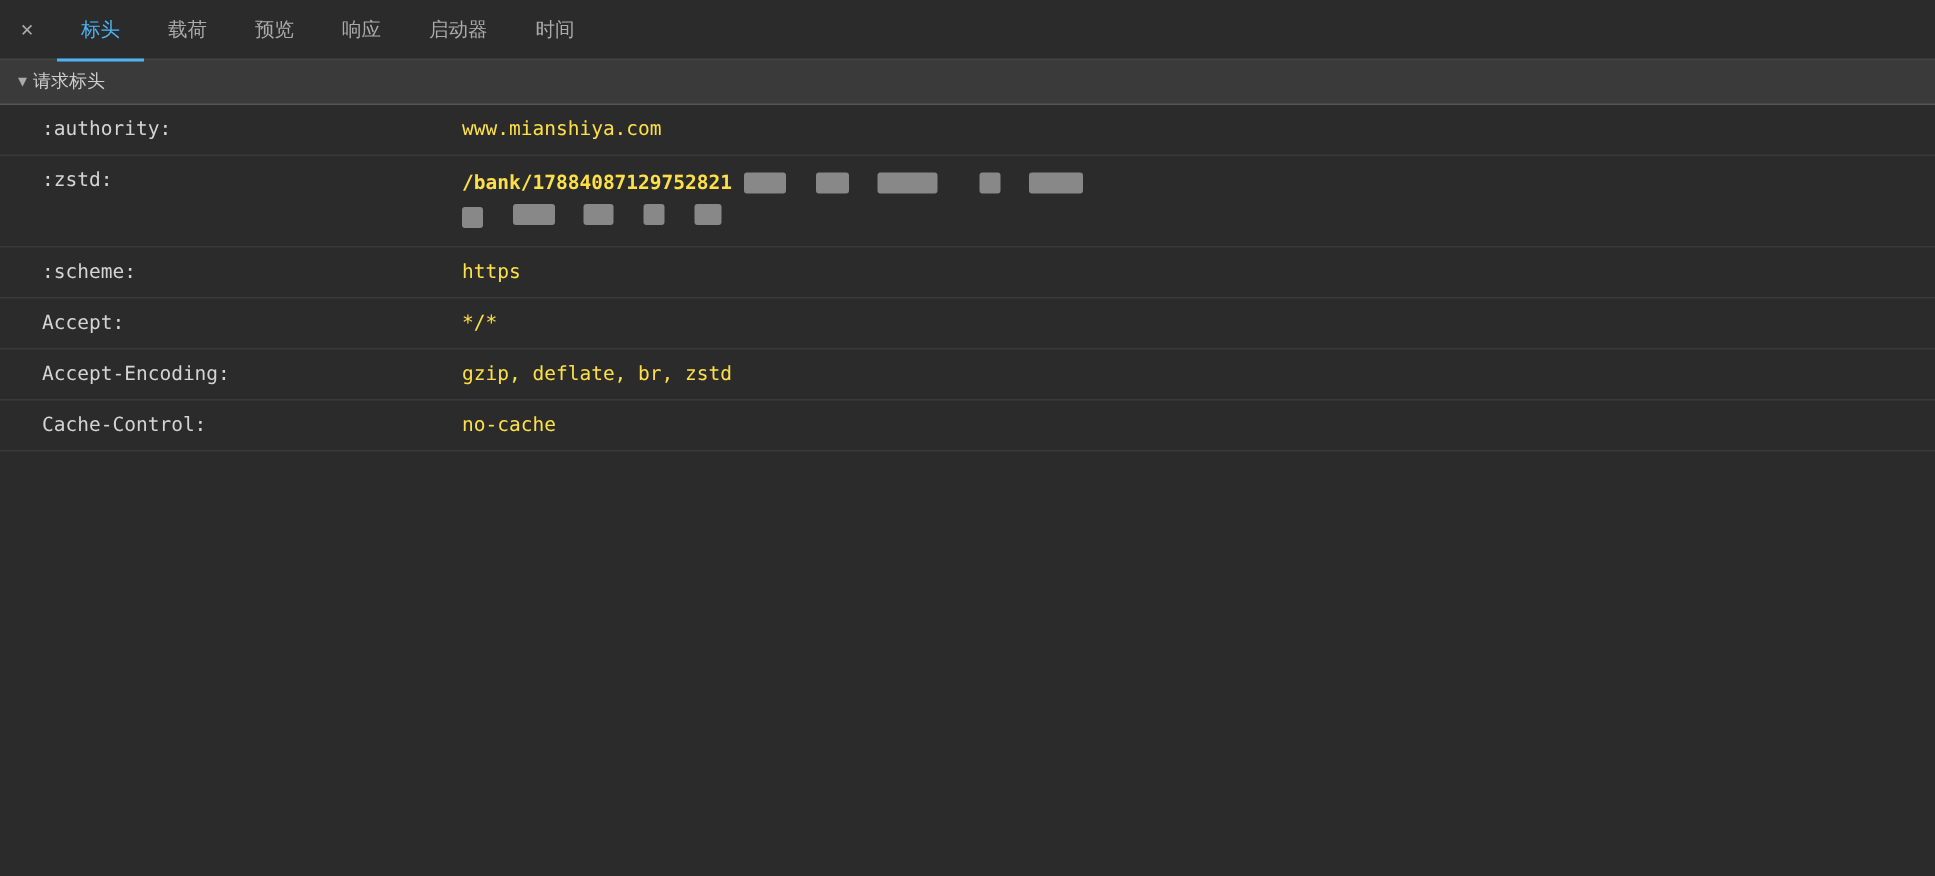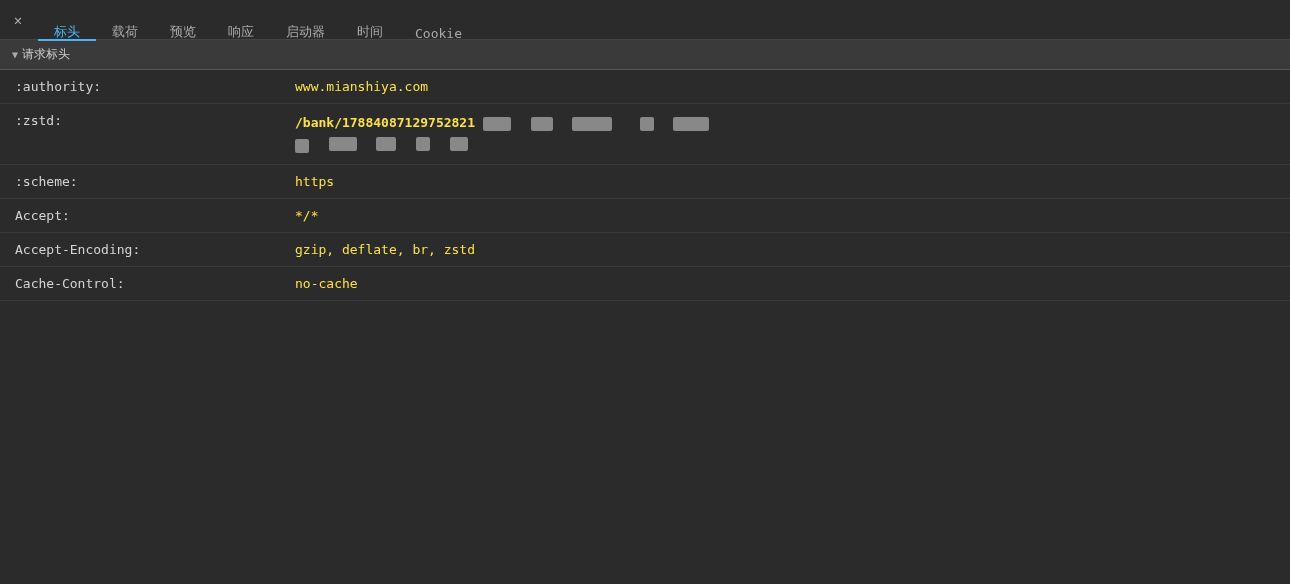--- a/index.html
+++ b/index.html
@@ -34,21 +34,21 @@
       width: 28px;
       height: 28px;
       color: #aaa;
       font-size: 14px;
       cursor: pointer;
       margin-right: 6px;
     }
 
     .tab-item {
       display: flex;
-      align-items: flex-end;
+      align-items: center;
       justify-content: center;
       padding: 0 16px;
       height: 42px;
       font-size: 13px;
       color: #aaa;
       cursor: pointer;
       position: relative;
       white-space: nowrap;
     }
 
@@ -87,21 +87,21 @@
     .headers-table {
       width: 100%;
       border-collapse: collapse;
     }
 
     .headers-table tr {
       border-bottom: 1px solid #3a3a3a;
     }
 
     .headers-table td {
-      padding: 9px 15px;
+      padding: 9px 28px;
       font-size: 13px;
       vertical-align: top;
     }
 
     .headers-table td.key {
       color: #d4d4d4;
       width: 280px;
       font-weight: 500;
     }
 
@@ -141,23 +141,20 @@
   </div>
   <div id="tab-response" class="tab-item">
     <span>响应</span>
   </div>
   <div id="tab-initiator" class="tab-item">
     <span>启动器</span>
   </div>
   <div id="tab-timing" class="tab-item">
     <span>时间</span>
   </div>
-  <div id="tab-cookie" class="tab-item">
-    <span>Cookie</span>
-  </div>
 </div>
 
 <div class="section-header">
   <span class="triangle">▼</span>
   <span>请求标头</span>
 </div>
 
 <table class="headers-table">
   <tbody>
 

